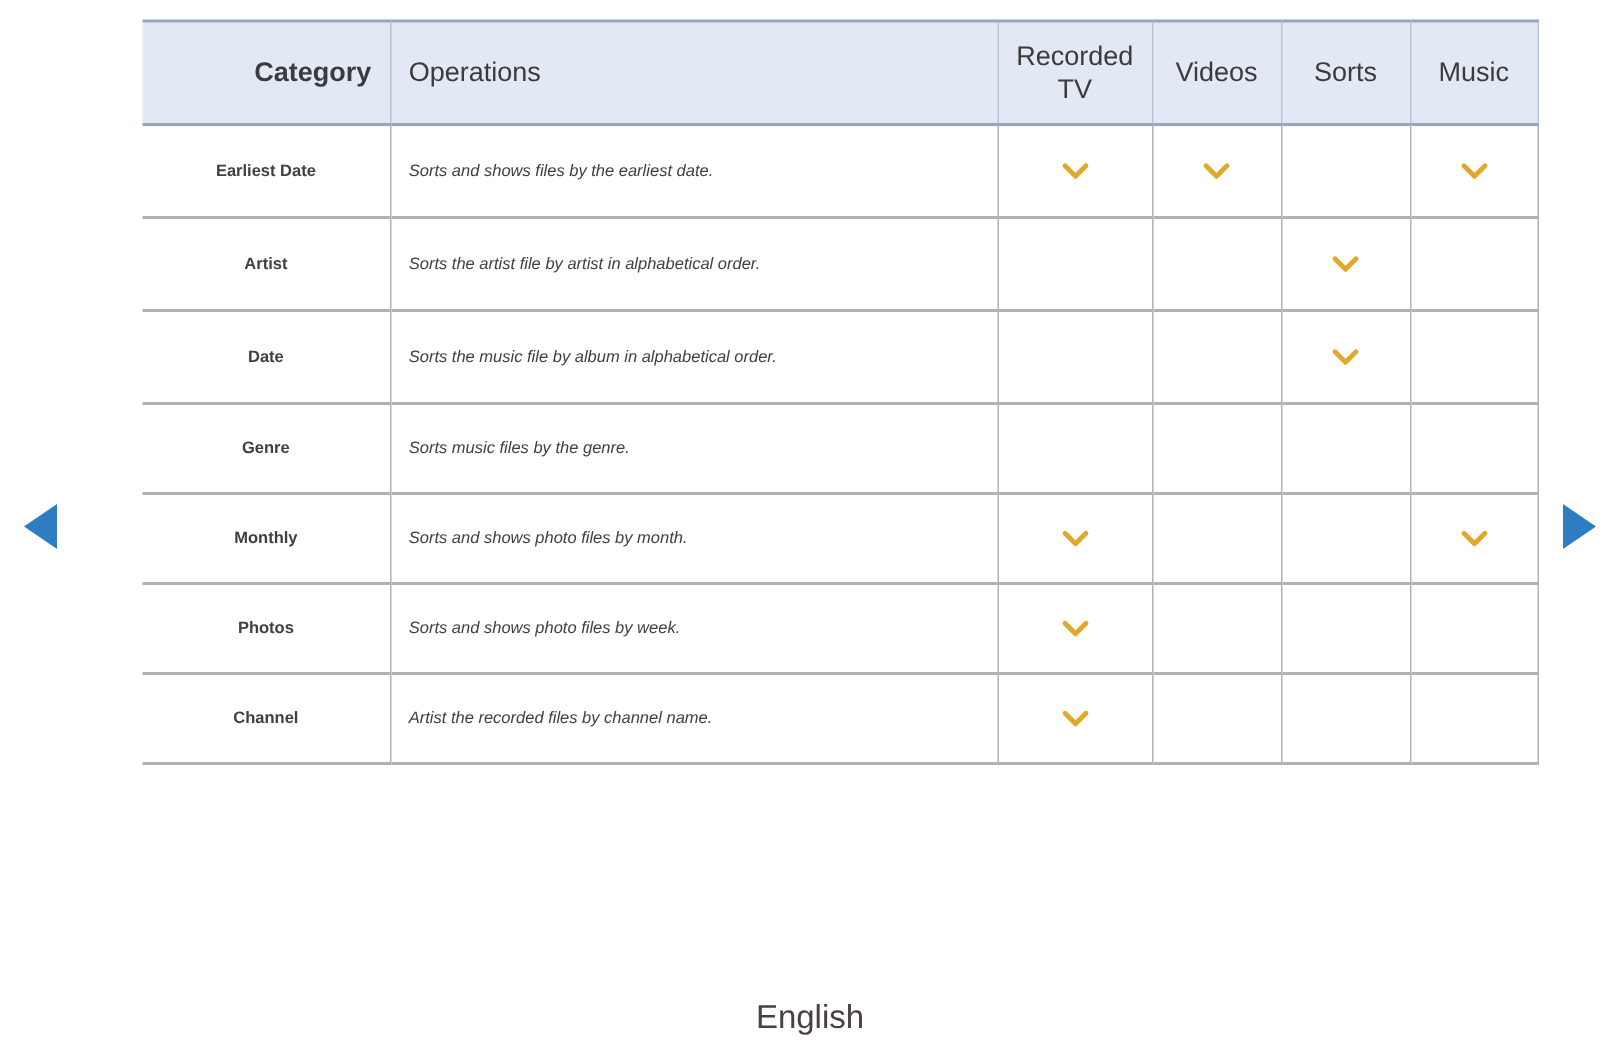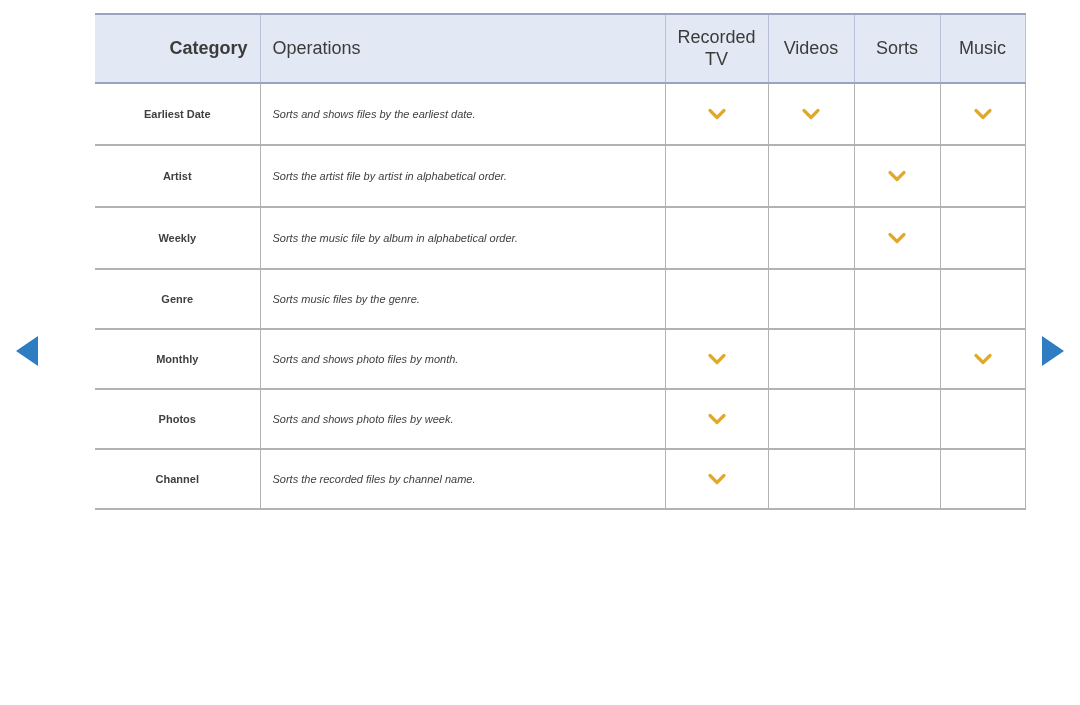--- a/index.html
+++ b/index.html
@@ -190,21 +190,21 @@
                   <path d="M6 9.5 L13 16.5 L20 9.5" fill="none" stroke="#e0a92b" stroke-width="3.2" stroke-linecap="round" stroke-linejoin="round"></path>
                 </svg></span></td>
             <td class="mark"><span class="chev"><svg width="26" height="26" viewBox="0 0 26 26">
                   <path d="M6 9.5 L13 16.5 L20 9.5" fill="none" stroke="#e0a92b" stroke-width="3.2" stroke-linecap="round" stroke-linejoin="round"></path>
                 </svg></span></td>
             <td class="mark"><span class="chev empty"><svg width="26" height="26" viewBox="0 0 26 26">
                   <path d="M6 9.5 L13 16.5 L20 9.5" fill="none" stroke="#e0a92b" stroke-width="3.2" stroke-linecap="round" stroke-linejoin="round"></path>
                 </svg></span></td>
           </tr>
           <tr class="h2">
-            <td class="cat">Weekly</td>
+            <td class="cat">Date</td>
             <td class="ops">Sorts the music file by album in alphabetical order.</td>
             <td class="mark"><span class="chev empty"><svg width="26" height="26" viewBox="0 0 26 26">
                   <path d="M6 9.5 L13 16.5 L20 9.5" fill="none" stroke="#e0a92b" stroke-width="3.2" stroke-linecap="round" stroke-linejoin="round"></path>
                 </svg></span></td>
             <td class="mark"><span class="chev empty"><svg width="26" height="26" viewBox="0 0 26 26">
                   <path d="M6 9.5 L13 16.5 L20 9.5" fill="none" stroke="#e0a92b" stroke-width="3.2" stroke-linecap="round" stroke-linejoin="round"></path>
                 </svg></span></td>
             <td class="mark"><span class="chev"><svg width="26" height="26" viewBox="0 0 26 26">
                   <path d="M6 9.5 L13 16.5 L20 9.5" fill="none" stroke="#e0a92b" stroke-width="3.2" stroke-linecap="round" stroke-linejoin="round"></path>
                 </svg></span></td>
@@ -255,32 +255,33 @@
                 </svg></span></td>
             <td class="mark"><span class="chev empty"><svg width="26" height="26" viewBox="0 0 26 26">
                   <path d="M6 9.5 L13 16.5 L20 9.5" fill="none" stroke="#e0a92b" stroke-width="3.2" stroke-linecap="round" stroke-linejoin="round"></path>
                 </svg></span></td>
             <td class="mark"><span class="chev empty"><svg width="26" height="26" viewBox="0 0 26 26">
                   <path d="M6 9.5 L13 16.5 L20 9.5" fill="none" stroke="#e0a92b" stroke-width="3.2" stroke-linecap="round" stroke-linejoin="round"></path>
                 </svg></span></td>
           </tr>
           <tr class="h1">
             <td class="cat">Channel</td>
-            <td class="ops">Sorts the recorded files by channel name.</td>
+            <td class="ops">Artist the recorded files by channel name.</td>
             <td class="mark"><span class="chev"><svg width="26" height="26" viewBox="0 0 26 26">
                   <path d="M6 9.5 L13 16.5 L20 9.5" fill="none" stroke="#e0a92b" stroke-width="3.2" stroke-linecap="round" stroke-linejoin="round"></path>
                 </svg></span></td>
             <td class="mark"><span class="chev empty"><svg width="26" height="26" viewBox="0 0 26 26">
                   <path d="M6 9.5 L13 16.5 L20 9.5" fill="none" stroke="#e0a92b" stroke-width="3.2" stroke-linecap="round" stroke-linejoin="round"></path>
                 </svg></span></td>
             <td class="mark"><span class="chev empty"><svg width="26" height="26" viewBox="0 0 26 26">
                   <path d="M6 9.5 L13 16.5 L20 9.5" fill="none" stroke="#e0a92b" stroke-width="3.2" stroke-linecap="round" stroke-linejoin="round"></path>
                 </svg></span></td>
             <td class="mark"><span class="chev empty"><svg width="26" height="26" viewBox="0 0 26 26">
                   <path d="M6 9.5 L13 16.5 L20 9.5" fill="none" stroke="#e0a92b" stroke-width="3.2" stroke-linecap="round" stroke-linejoin="round"></path>
                 </svg></span></td>
           </tr>
         </tbody>
     </table>
   </div>
 
+  <div class="footer-lang">English</div>
 
 </div>
 
 </body></html>

